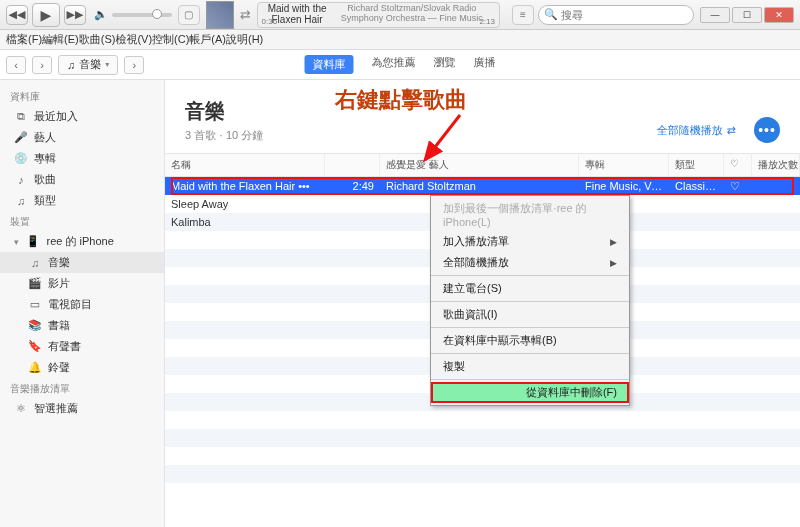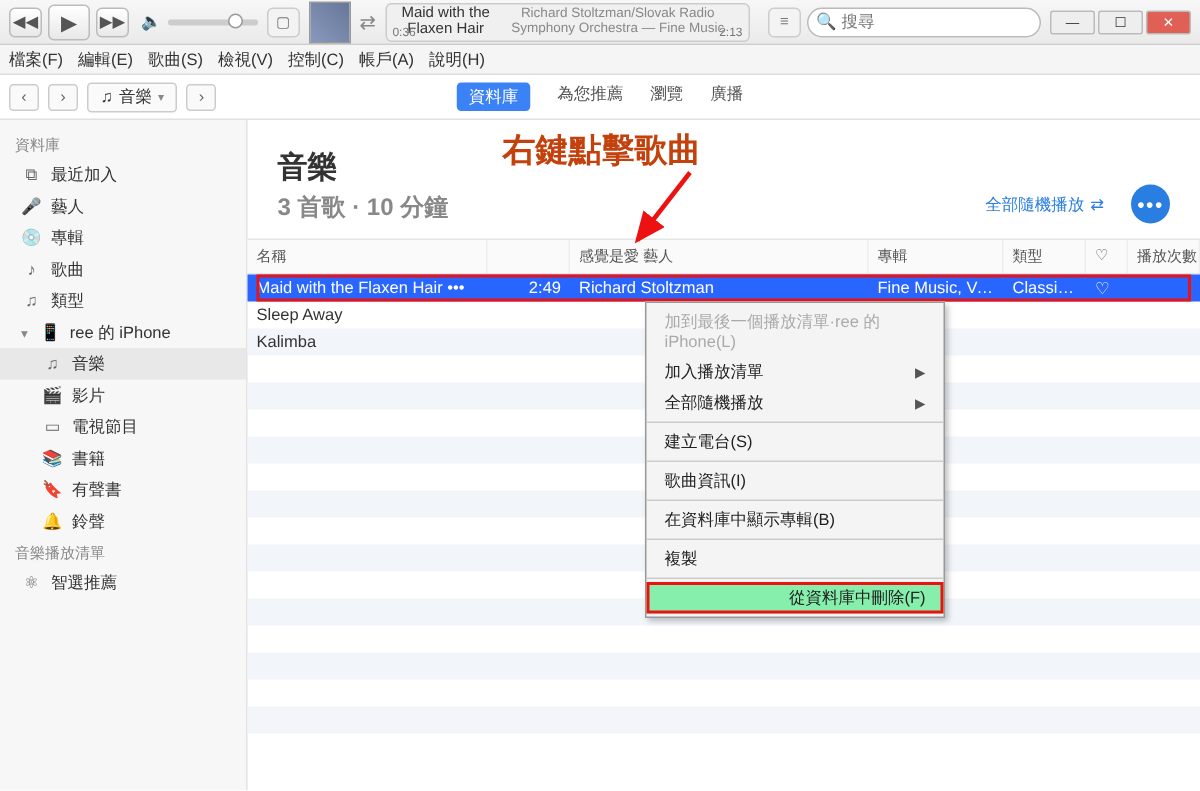--- a/index.html
+++ b/index.html
@@ -23,21 +23,21 @@
   .np-time-r { position:absolute; right:4px; bottom:1px; font-size:8px; color:#777;}
   .search-wrap { display:flex; align-items:center; gap:4px; }
   .search { width:156px; height:20px; border:1px solid #bbb; border-radius:10px; padding:0 8px 0 22px; font-size:11px; background:#fff; }
   .search-holder { position:relative; }
   .search-holder .mag { position:absolute; left:6px; top:3px; color:#999; font-size:11px;}
   .win-btns { display:flex; gap:2px; margin-left:6px;}
   .win-btn { width:30px; height:16px; border:1px solid #bbb; background:#eee; display:flex; align-items:center; justify-content:center; font-size:9px; border-radius:2px; }
   .win-btn.close { background:#e06055; color:#fff; }
 
   
-  .menubar { height:20px; background:#f5f5f5; border-bottom:1px solid #ddd; display:flex; align-items:center; padding:0 6px; gap:10px; font-size:11px; color:#333;}
+  .menubar { height:20px; background:#f5f5f5; border-bottom:1px solid #ddd; display:flex; align-items:center; padding:0 6px; font-size:11px; color:#333;}
   .menubar span { cursor:default; }
 
   
   .navtab { height:30px; background:#fff; border-bottom:1px solid #e0e0e0; display:flex; align-items:center; padding:0 6px; gap:6px; position:relative;}
   .nav-arrow { width:20px; height:18px; border:1px solid #ccc; border-radius:3px; background:#fafafa; display:flex; align-items:center; justify-content:center; color:#666;}
   .nav-chip { height:20px; border:1px solid #ccc; border-radius:3px; background:#fafafa; display:flex; align-items:center; padding:0 8px; gap:4px; }
   .tabs-center { position:absolute; left:50%; transform:translateX(-50%); display:flex; gap:18px; font-size:11px; color:#555;}
   .tabs-center .active { background:#3b82f6; color:#fff; padding:2px 8px; border-radius:3px;}
 
   
@@ -46,21 +46,21 @@
   .sb-head { font-size:10px; color:#888; padding:4px 10px 2px; }
   .sb-item { display:flex; align-items:center; gap:6px; padding:3px 10px 3px 14px; font-size:11px; color:#333;}
   .sb-item.child { padding-left:28px; }
   .sb-item.sel { background:#e8e8e8; }
   .sb-item .ico { width:14px; display:inline-flex; justify-content:center; color:#666; font-size:11px;}
   .sb-item .tw { color:#888; font-size:9px; margin-right:2px;}
   .main { flex:1; position:relative; display:flex; flex-direction:column; }
 
   .header-area { padding:18px 20px 10px; display:flex; align-items:flex-end; justify-content:space-between;}
   .h-title { font-size:20px; font-weight:600; }
-  .h-sub { font-size:16px; color:#888; margin-top:3px;font-weight:bold;}
+  .h-sub { font-size:11px; color:#888; margin-top:3px;}
   .h-right { display:flex; align-items:center; gap:18px; }
   .shuffle-link { color:#2a7de1; font-size:11px; display:flex; align-items:center; gap:4px;}
   .dots-btn { width:26px; height:26px; border-radius:50%; background:#2a7de1; color:#fff; display:flex; align-items:center; justify-content:center; font-size:14px; letter-spacing:1px;}
 
   
   .thead { display:flex; font-size:10px; color:#555; border-top:1px solid #e5e5e5; border-bottom:1px solid #e5e5e5; background:#fafafa;}
   .thead .th { padding:4px 6px; border-right:1px solid #eee; overflow:hidden; white-space:nowrap;}
   .col-name { width:160px;} .col-time{width:55px;} .col-rating-artist{flex:1;} .col-album{width:90px;} .col-genre{width:55px;} .col-love{width:28px;} .col-plays{width:48px;}
   .rows { position:relative; flex:1; }
   .row { display:flex; font-size:11px; height:18px; align-items:center;}
@@ -166,20 +166,21 @@
       </div>
     <div class="sb-item">
         <span class="ico">♪</span>
         <span>歌曲</span>
       </div>
     <div class="sb-item">
         <span class="ico">♫</span>
         <span>類型</span>
       </div>
 
+    <div class="sb-head">裝置</div>
     <div class="sb-item">
         <span class="tw">▾</span>
         <span class="ico">📱</span>
         <span>ree 的 iPhone</span>
       </div>
     <div class="sb-item child sel">
         <span class="ico">♫</span>
         <span>音樂</span>
       </div>
     <div class="sb-item child">

